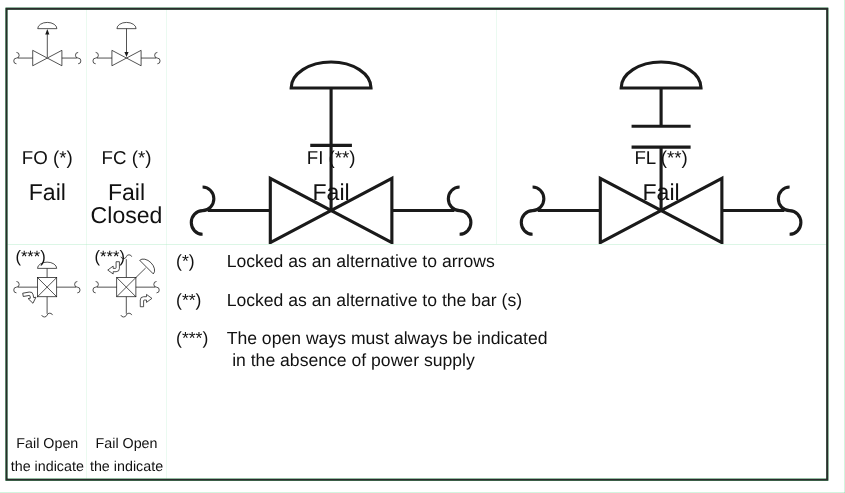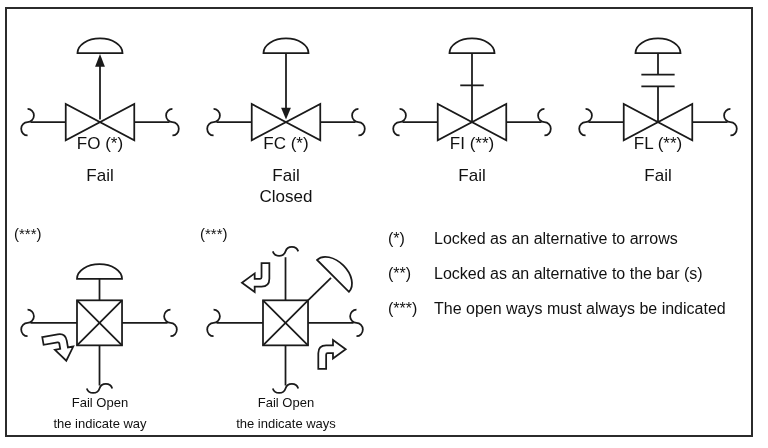--- a/index.html
+++ b/index.html
@@ -2,35 +2,35 @@
 <html><head>
 <meta charset="utf-8">
 <style>
   html,body{margin:0;padding:0;}
   body{
     width:768px;height:448px;background:#ffffff;position:relative;overflow:hidden;
     font-family:"Liberation Sans", sans-serif;color:#111;
   }
   .table{
     position:absolute;left:5px;top:7px;width:748px;height:430px;
-    display:grid;grid-template-columns:repeat(4,1fr);grid-template-rows:1fr 1fr;
+    display:grid;grid-template-columns:repeat(2,1fr);grid-template-rows:1fr 1fr;
     gap:0;background:#22c55e;border:2px solid #2b2b2b;box-sizing:border-box;
   }
   .cell{background:#ffffff;position:relative;overflow:hidden;}
   .cell svg{display:block;width:100%;height:auto;}
   .sym-stroke{stroke:#1a1a1a;stroke-width:1.8;fill:none;}
   .sym-fillwhite{stroke:#1a1a1a;stroke-width:1.8;fill:#ffffff;}
   .sym-solid{fill:#1a1a1a;stroke:none;}
   .code-label{
     position:absolute;left:0;right:0;top:126px;text-align:center;
     font-size:17px;line-height:18px;white-space:pre;
   }
   .caption{
     position:absolute;left:0;right:0;top:156px;text-align:center;
-    font-size:17px;line-height:21px;
+    font-size:21px;line-height:21px;
   }
   .marker{
     position:absolute;left:7px;top:3px;font-size:15px;
   }
   .bottom-caption{
     position:absolute;left:0;right:0;top:170px;text-align:center;
     font-size:13px;line-height:21px;
   }
   .notes-cell{grid-column:3 / 5;padding:7px 6px 0 9px;box-sizing:border-box;}
   .note-row{display:flex;margin-bottom:15px;font-size:16px;line-height:20px;}
@@ -168,17 +168,18 @@
       <div class="note-text">Locked as an alternative to arrows</div>
     </div>
     <div class="note-row">
       <div class="note-marker">(**)</div>
       <div class="note-text">Locked as an alternative to the bar (s)</div>
     </div>
     <div class="note-row">
       <div class="note-marker">(***)</div>
       <div class="note-text">
         <div>The open ways must always be indicated</div>
+        <div class="note-line2">in the absence of power supply</div>
       </div>
     </div>
   </div>
 
 </div>
 
 </body></html>

